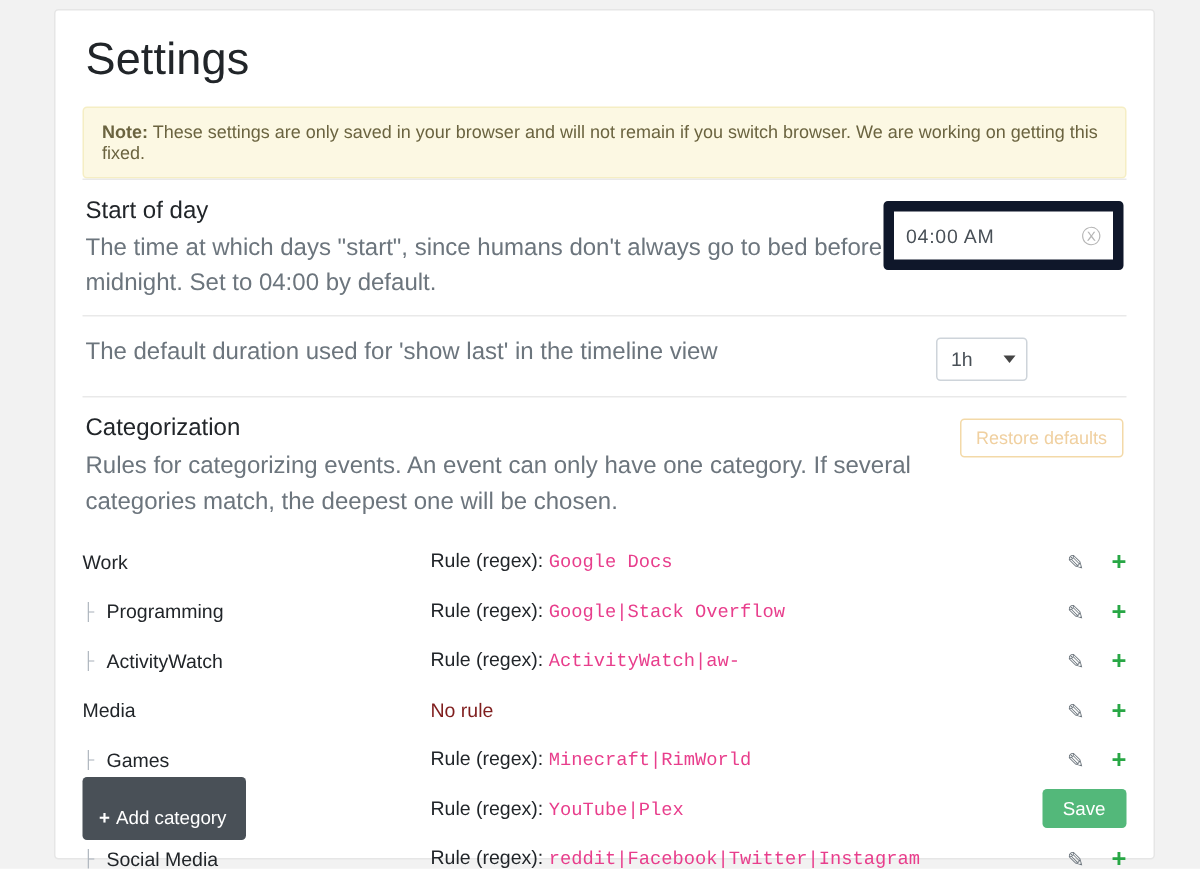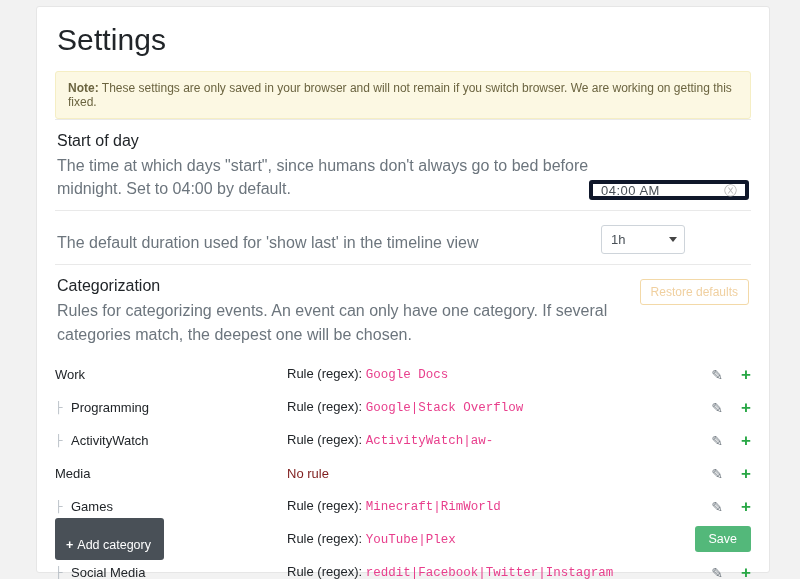--- a/index.html
+++ b/index.html
@@ -37,56 +37,56 @@
     border-radius: 3px;
     color: #6b6440;
     font-size: 12px;
     padding: 9px 12px;
   }
   .note b { color: #6b6440; font-weight: bold; }
   .section {
     border-top: 1px solid #e9e9e9;
     padding: 12px 0 10px 0;
     display: flex;
-    align-items: flex-end;
+    align-items: flex-start;
   }
   .section.first { border-top: 1px solid #e9e9e9; }
   .section-left { flex: 1 1 auto; padding-left: 2px; }
   .section-right { flex: 0 0 auto; padding-right: 2px; padding-top: 2px; }
   .section-title {
     font-size: 16px;
     color: #212529;
     margin-bottom: 4px;
   }
   .section-desc {
     font-size: 16px;
     color: #6c757d;
     line-height: 1.45;
   }
   .time-input {
     width: 160px;
-    height: 20px;
-    border: 4px solid #0f172a;
+    height: 46px;
+    border: 7px solid #0f172a;
     border-radius: 3px;
     display: flex;
     align-items: center;
     padding: 0 8px;
     background: #fff;
     font-size: 13px;
     color: #495057;
     justify-content: space-between;
   }
   .time-input .val { font-family: "Liberation Sans", sans-serif; letter-spacing: .5px;}
   .time-input .clear {
     color: #b5b5b5;
     font-size: 13px;
     line-height: 1;
   }
   .select {
-    width: 84px;
+    width: 61px;
     height: 29px;
     border: 1px solid #ced4da;
     border-radius: 3px;
     background: #fff;
     display: flex;
     align-items: center;
     justify-content: space-between;
     padding: 0 7px 0 9px;
     font-size: 13px;
     color: #495057;

